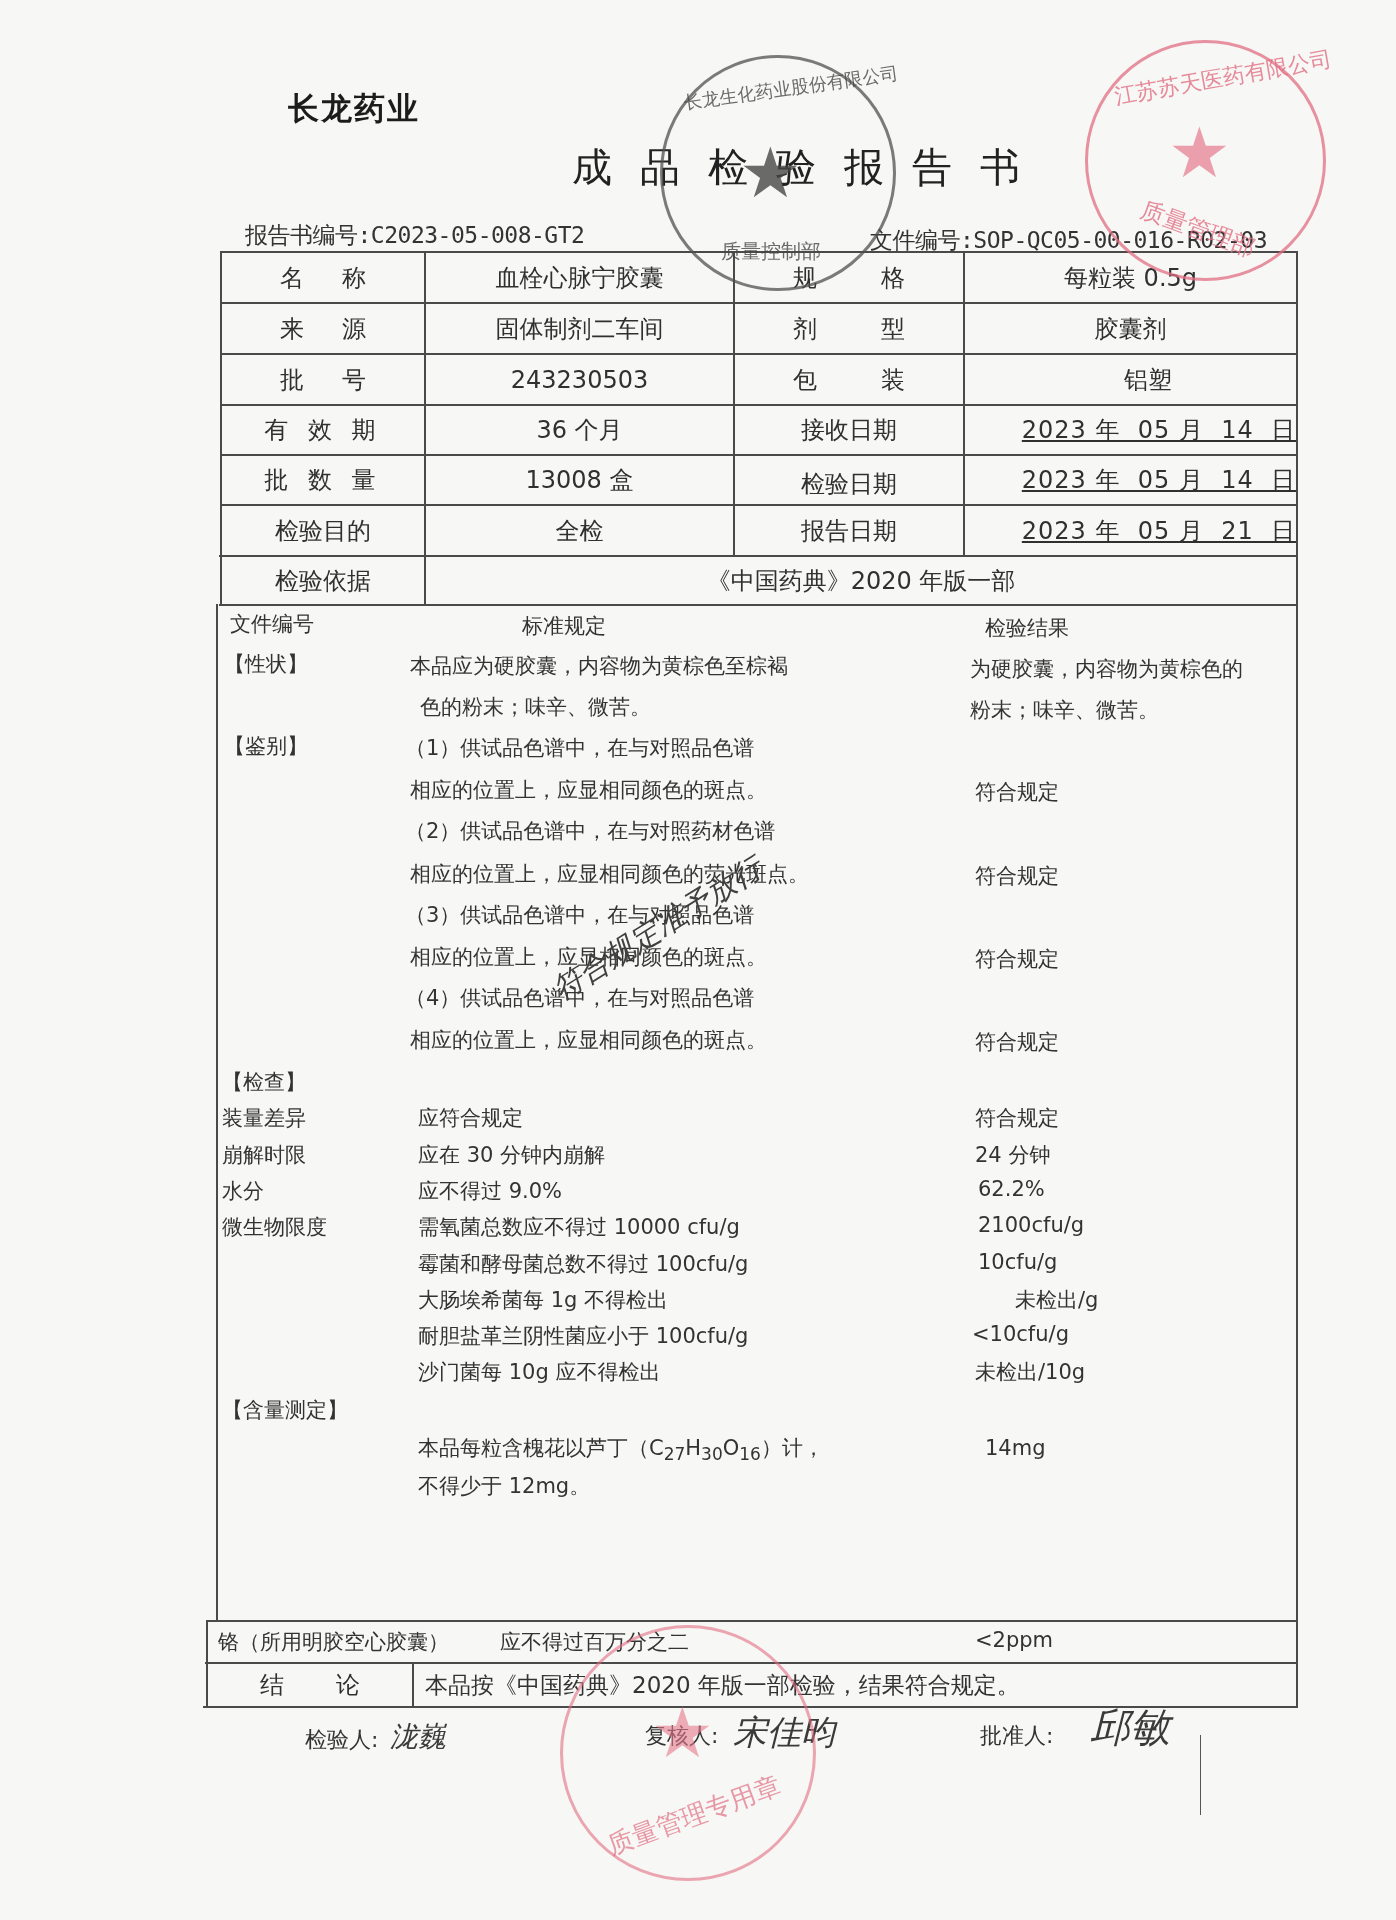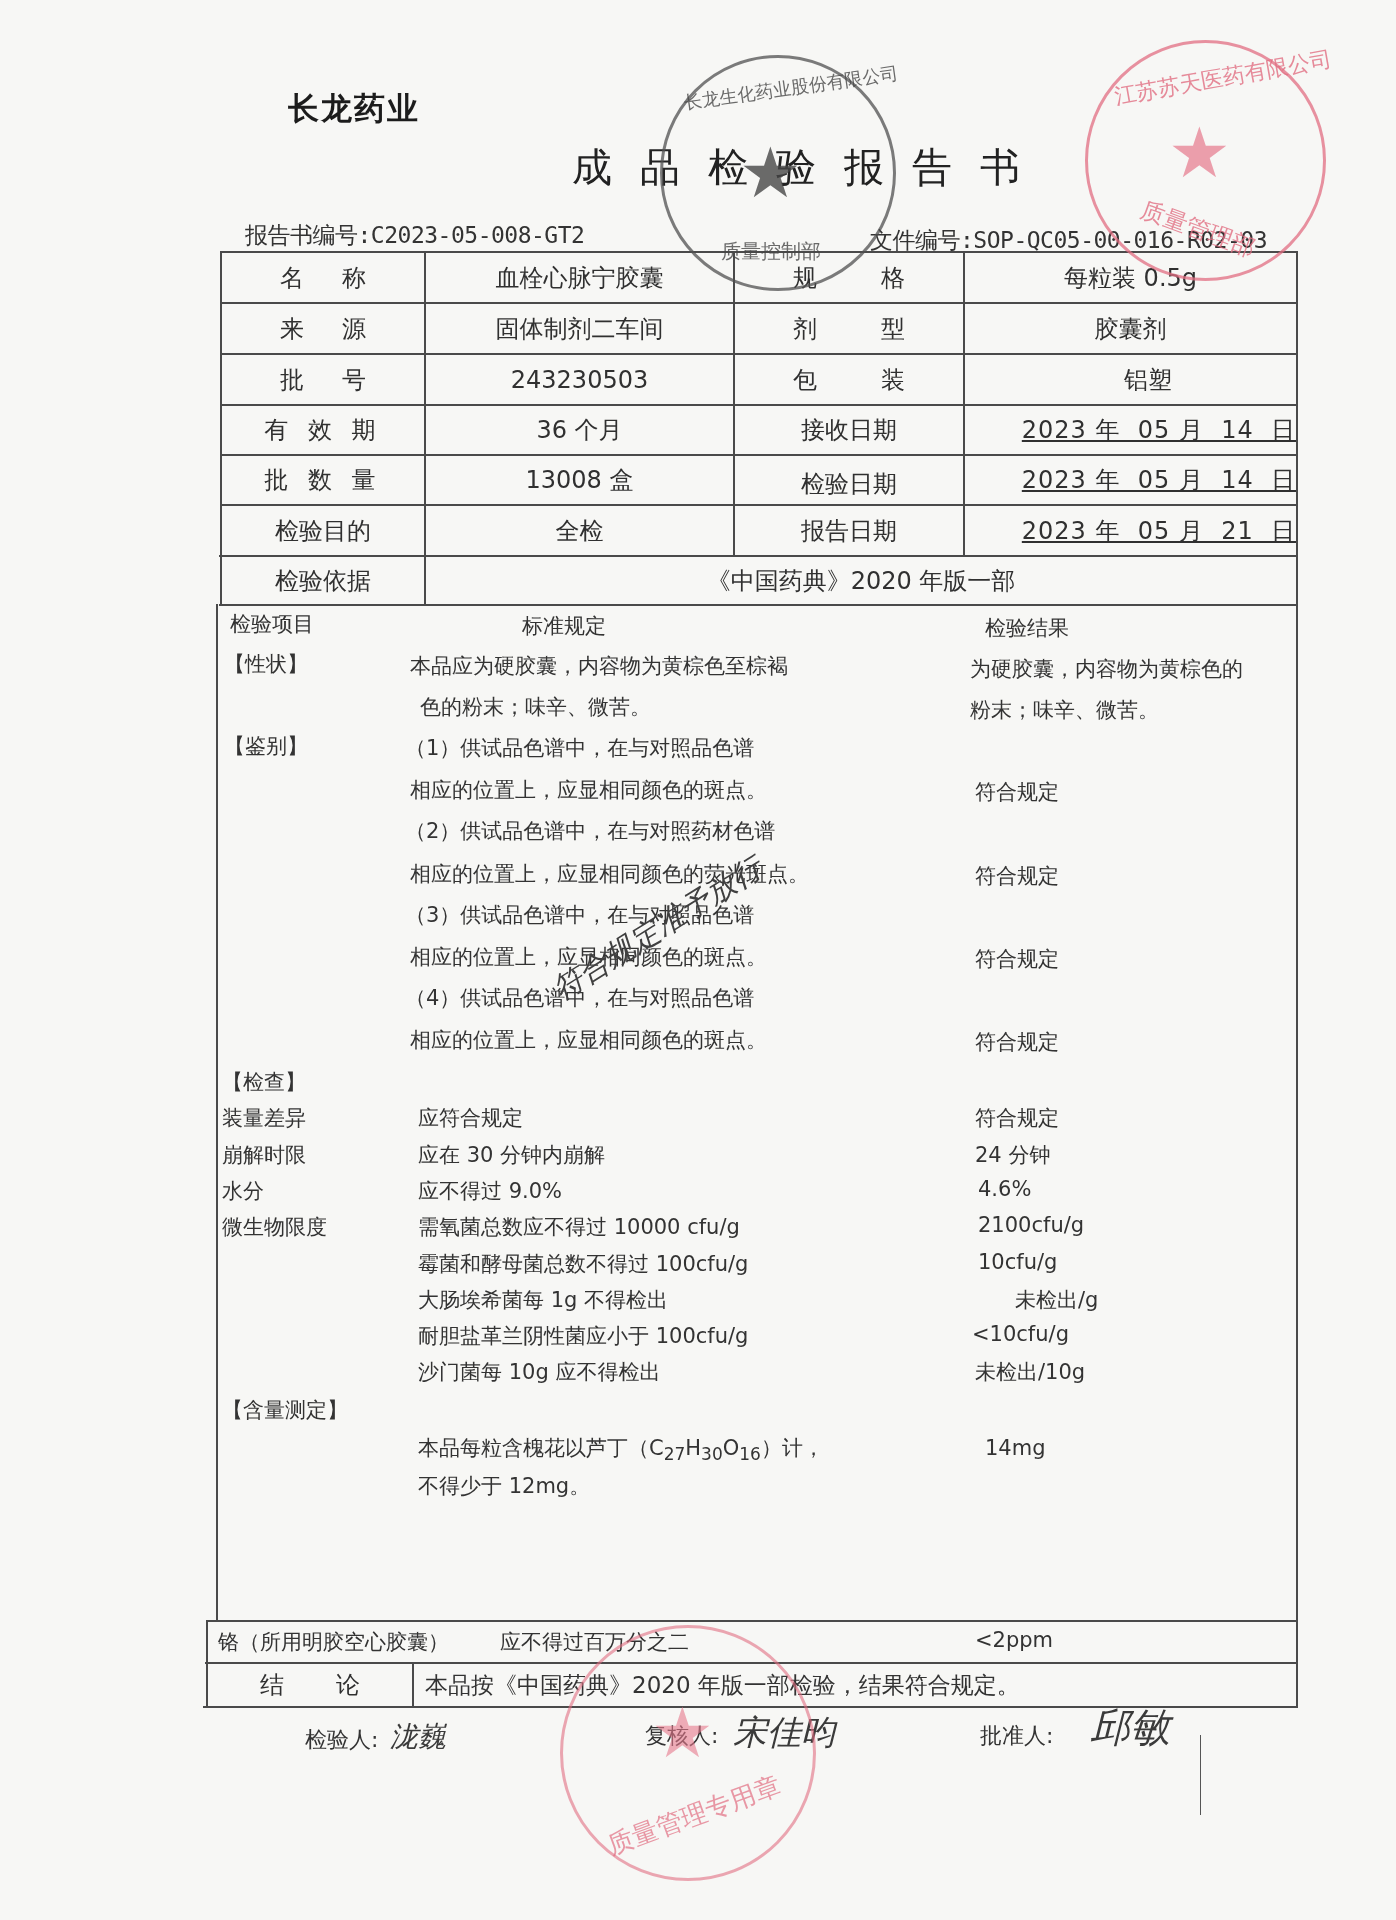--- a/index.html
+++ b/index.html
@@ -118,21 +118,21 @@
 <div class="cell date-cell" style="left:965px; top:456px; width:331px; height:48px; white-space:pre;">2023 年  05 月  14  日</div>
 
 <div class="cell" style="left:222px; top:506px; width:202px; height:49px;">检验目的</div>
 <div class="cell" style="left:426px; top:506px; width:307px; height:49px;">全检</div>
 <div class="cell" style="left:735px; top:506px; width:228px; height:49px;">报告日期</div>
 <div class="cell date-cell" style="left:965px; top:506px; width:331px; height:49px; white-space:pre;">2023 年  05 月  21  日</div>
 
 <div class="cell" style="left:222px; top:557px; width:202px; height:47px;">检验依据</div>
 <div class="cell" style="left:426px; top:557px; width:870px; height:47px;">《中国药典》2020 年版一部</div>
 
-<div class="txt hdr" style="left:230px; top:610px;">检验项目</div>
+<div class="txt hdr" style="left:230px; top:610px;">文件编号</div>
 <div class="txt hdr" style="left:522px; top:612px;">标准规定</div>
 <div class="txt hdr" style="left:985px; top:614px;">检验结果</div>
 
 <div class="txt" style="left:224px; top:650px;">【性状】</div>
 <div class="txt" style="left:410px; top:652px;">本品应为硬胶囊，内容物为黄棕色至棕褐</div>
 <div class="txt" style="left:420px; top:693px;">色的粉末；味辛、微苦。</div>
 <div class="txt" style="left:970px; top:655px;">为硬胶囊，内容物为黄棕色的</div>
 <div class="txt" style="left:970px; top:696px;">粉末；味辛、微苦。</div>
 
 <div class="txt" style="left:224px; top:732px;">【鉴别】</div>
@@ -154,21 +154,21 @@
 <div class="txt" style="left:222px; top:1104px;">装量差异</div>
 <div class="txt" style="left:418px; top:1104px;">应符合规定</div>
 <div class="txt" style="left:975px; top:1104px;">符合规定</div>
 
 <div class="txt" style="left:222px; top:1141px;">崩解时限</div>
 <div class="txt" style="left:418px; top:1141px;">应在 30 分钟内崩解</div>
 <div class="txt" style="left:975px; top:1141px;">24 分钟</div>
 
 <div class="txt" style="left:222px; top:1177px;">水分</div>
 <div class="txt" style="left:418px; top:1177px;">应不得过 9.0%</div>
-<div class="txt" style="left:978px; top:1177px;">4.6%</div>
+<div class="txt" style="left:978px; top:1177px;">62.2%</div>
 
 <div class="txt" style="left:222px; top:1213px;">微生物限度</div>
 <div class="txt" style="left:418px; top:1213px;">需氧菌总数应不得过 10000 cfu/g</div>
 <div class="txt" style="left:978px; top:1213px;">2100cfu/g</div>
 
 <div class="txt" style="left:418px; top:1250px;">霉菌和酵母菌总数不得过 100cfu/g</div>
 <div class="txt" style="left:978px; top:1250px;">10cfu/g</div>
 
 <div class="txt" style="left:418px; top:1286px;">大肠埃希菌每 1g 不得检出</div>
 <div class="txt" style="left:975px; top:1286px;margin-left:40px;">未检出/g</div>

